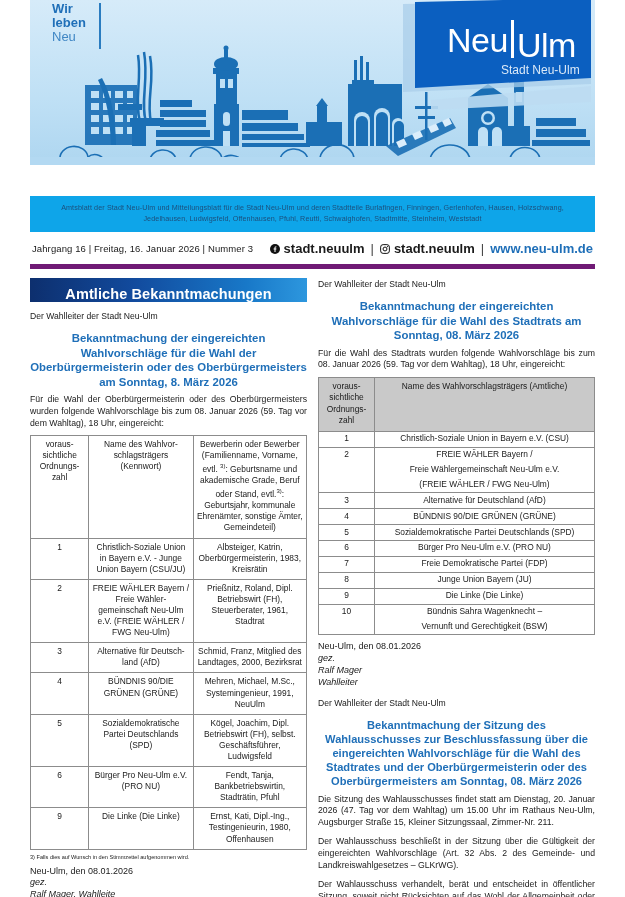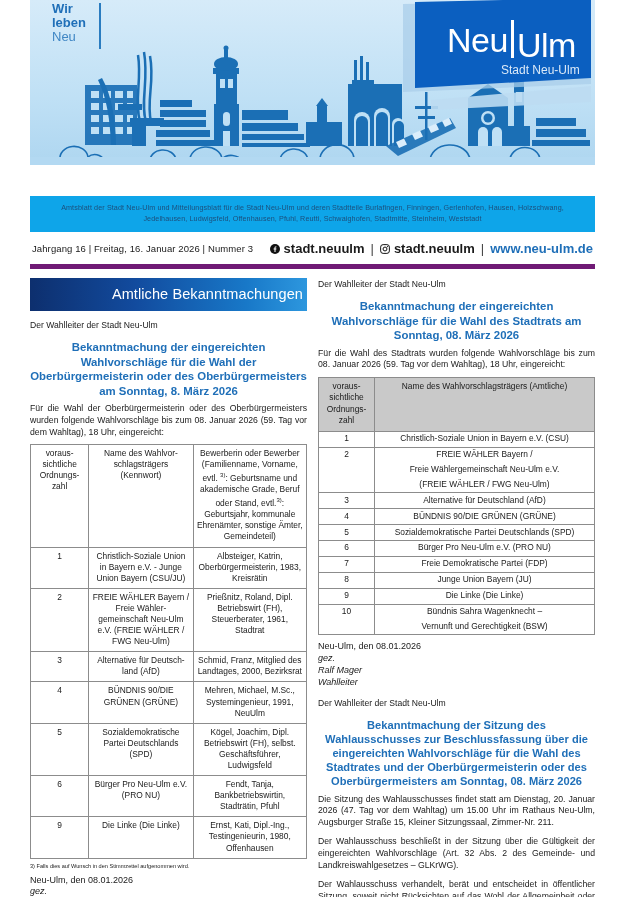--- a/index.html
+++ b/index.html
@@ -58,23 +58,23 @@
   .infoline .right .url { color:#1f6fb8; font-weight:700; }
   .ico { width:10px; height:10px; display:inline-block; vertical-align:-1px; }
 
   
   .cols { display:flex; gap:11px; padding-top:9px; }
   .col { width:277px; }
 
   .blue-banner {
     background: linear-gradient(90deg,#0d2f6e 0%, #124b9e 38%, #1878c8 78%, #2d97de 100%);
     color:#ffffff;
-    font-size:14.5px; font-weight:400;
-    text-align:right;
-    padding:8px 4px 9px;
+    font-size:14.5px; font-weight:700;
+    text-align:center;
+    padding:8px 4px 0;
     letter-spacing:0.1px;
   }
 
   .kicker { font-size:8.6px; margin:9px 0 0 0; color:#1a1a1a; }
   .headline {
     color:#1f6fb8; font-weight:700; text-align:center;
     font-size:11.4px; line-height:14.6px;
     margin:10px 0 5px;
   }
   .headline.small { font-size:11.1px; line-height:14.2px; }

